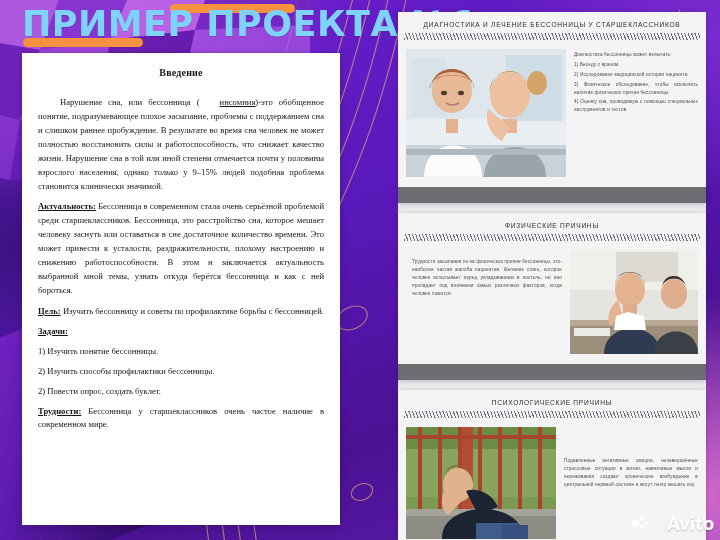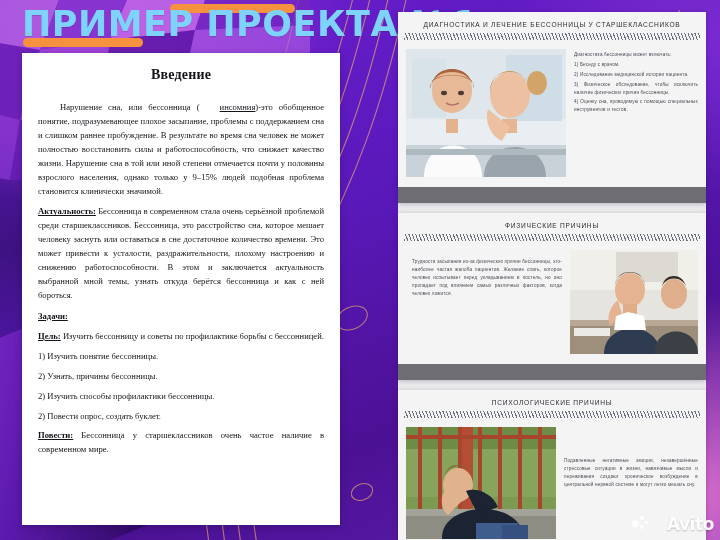--- a/index.html
+++ b/index.html
@@ -40,21 +40,21 @@
 
   
   .doc{
     position:absolute;left:22px;top:53px;width:318px;height:472px;
     background:#ffffff;
     box-shadow:0 2px 7px rgba(20,0,50,.28);
     padding:10px 16px 0 16px;box-sizing:border-box;
     font-family:"Liberation Serif", serif;
     color:#15131a;
   }
-  .doc h1{font-size:14px;text-align:center;margin:4px 0 18px 0;font-weight:bold;letter-spacing:.2px;}
+  .doc h1{font-size:10px;text-align:center;margin:4px 0 18px 0;font-weight:bold;letter-spacing:.2px;}
   .doc p{font-size:8.6px;line-height:1.62;text-align:justify;margin:0 0 7px 0;}
   .doc p.indent{text-indent:22px;}
   .doc b{font-weight:bold;text-decoration:underline;}
   .doc .ul{text-decoration:underline;padding-left:20px;}
   .doc p.tight{margin-bottom:6px;}
 
   
   .rail{position:absolute;left:398px;top:0;width:308px;height:540px;}
   .card{position:relative;background:#f4f4f5;box-shadow:0 1px 5px rgba(20,0,50,.25);}
   .card .hd{padding:8px 10px 0 10px;}
@@ -190,34 +190,33 @@
 
     <p class="indent">
       <span>Нарушение сна, или бессонница (</span><span class="ul">инсомния</span><span>)-это обобщенное понятие, подразумевающее плохое засыпание, проблемы с поддержанием сна и слишком раннее пробуждение. В результате во время сна человек не может полностью восстановить силы и работоспособность, что снижает качество жизни. Нарушение сна в той или иной степени отмечается почти у половины взрослого населения, однако только у 9–15% людей подобная проблема становится клинически значимой.</span>
     </p>
 
     <p>
       <b>Актуальность:</b><span> Бессонница в современном стала очень серьёзной проблемой среди старшеклассников. Бессонница, это расстройство сна, которое мешает человеку заснуть или оставаться в сне достаточное количество времени. Это может привести к усталости, раздражительности, плохому настроению и снижению работоспособности. В этом и заключается актуальность выбранной мной темы, узнать откуда берётся бессонница и как с ней бороться.</span>
     </p>
 
     <p class="tight">
+      <b>Цель:</b><span> Изучить бессонницу и советы по профилактике борьбы с бессонницей.</span>
+    </p>
+
+    <p class="tight">
       <b>Задачи:</b>
     </p>
 
-    <p class="tight">
-      <b>Цель:</b><span> Изучить бессонницу и советы по профилактике борьбы с бессонницей.</span>
-    </p>
-
     <p class="tight">1) Изучить понятие бессонницы.</p>
-    <p class="tight">2) Узнать, причины бессонницы.</p>
     <p class="tight">2) Изучить способы профилактики бессонницы.</p>
     <p class="tight">2) Повести опрос, создать буклет.</p>
 
     <p>
-      <b>Повести:</b><span> Бессонница у старшеклассников очень частое наличие в современном мире.</span>
+      <b>Трудности:</b><span> Бессонница у старшеклассников очень частое наличие в современном мире.</span>
     </p>
 
   </div>
 
   <div class="rail">
 
     <div class="card" id="card1">
       <div class="hd">
         <div class="ttl">ДИАГНОСТИКА И ЛЕЧЕНИЕ БЕССОННИЦЫ У СТАРШЕКЛАССНИКОВ</div>
       </div>

